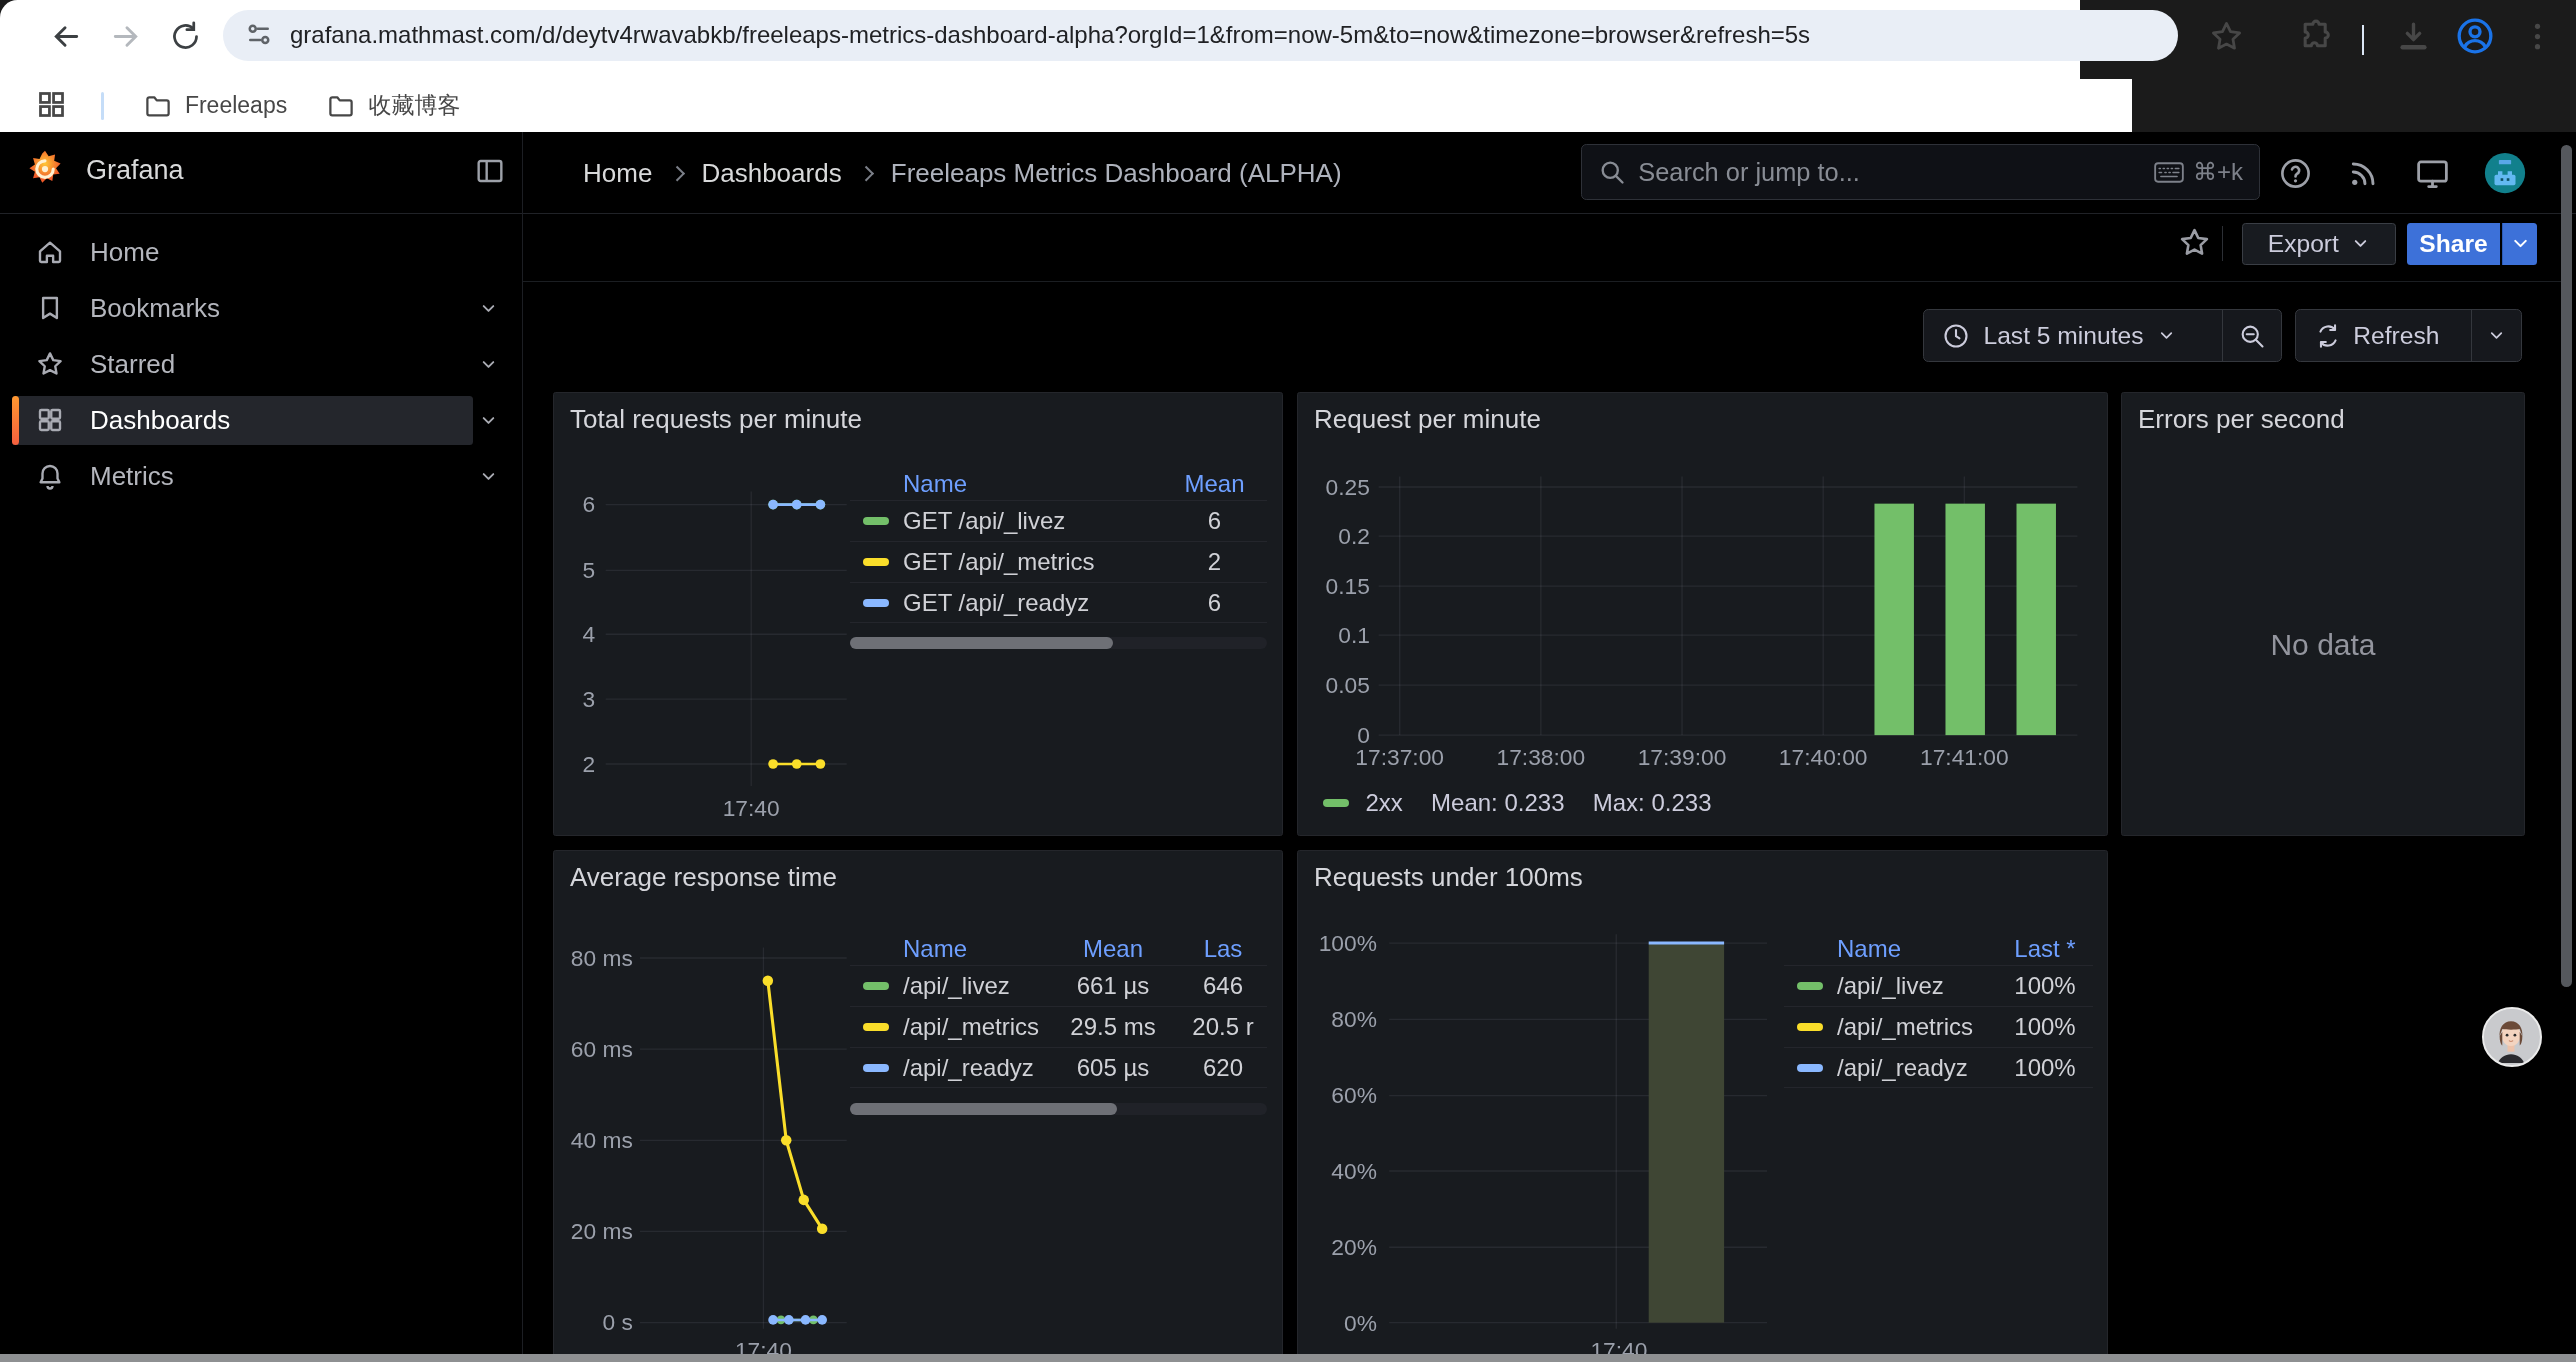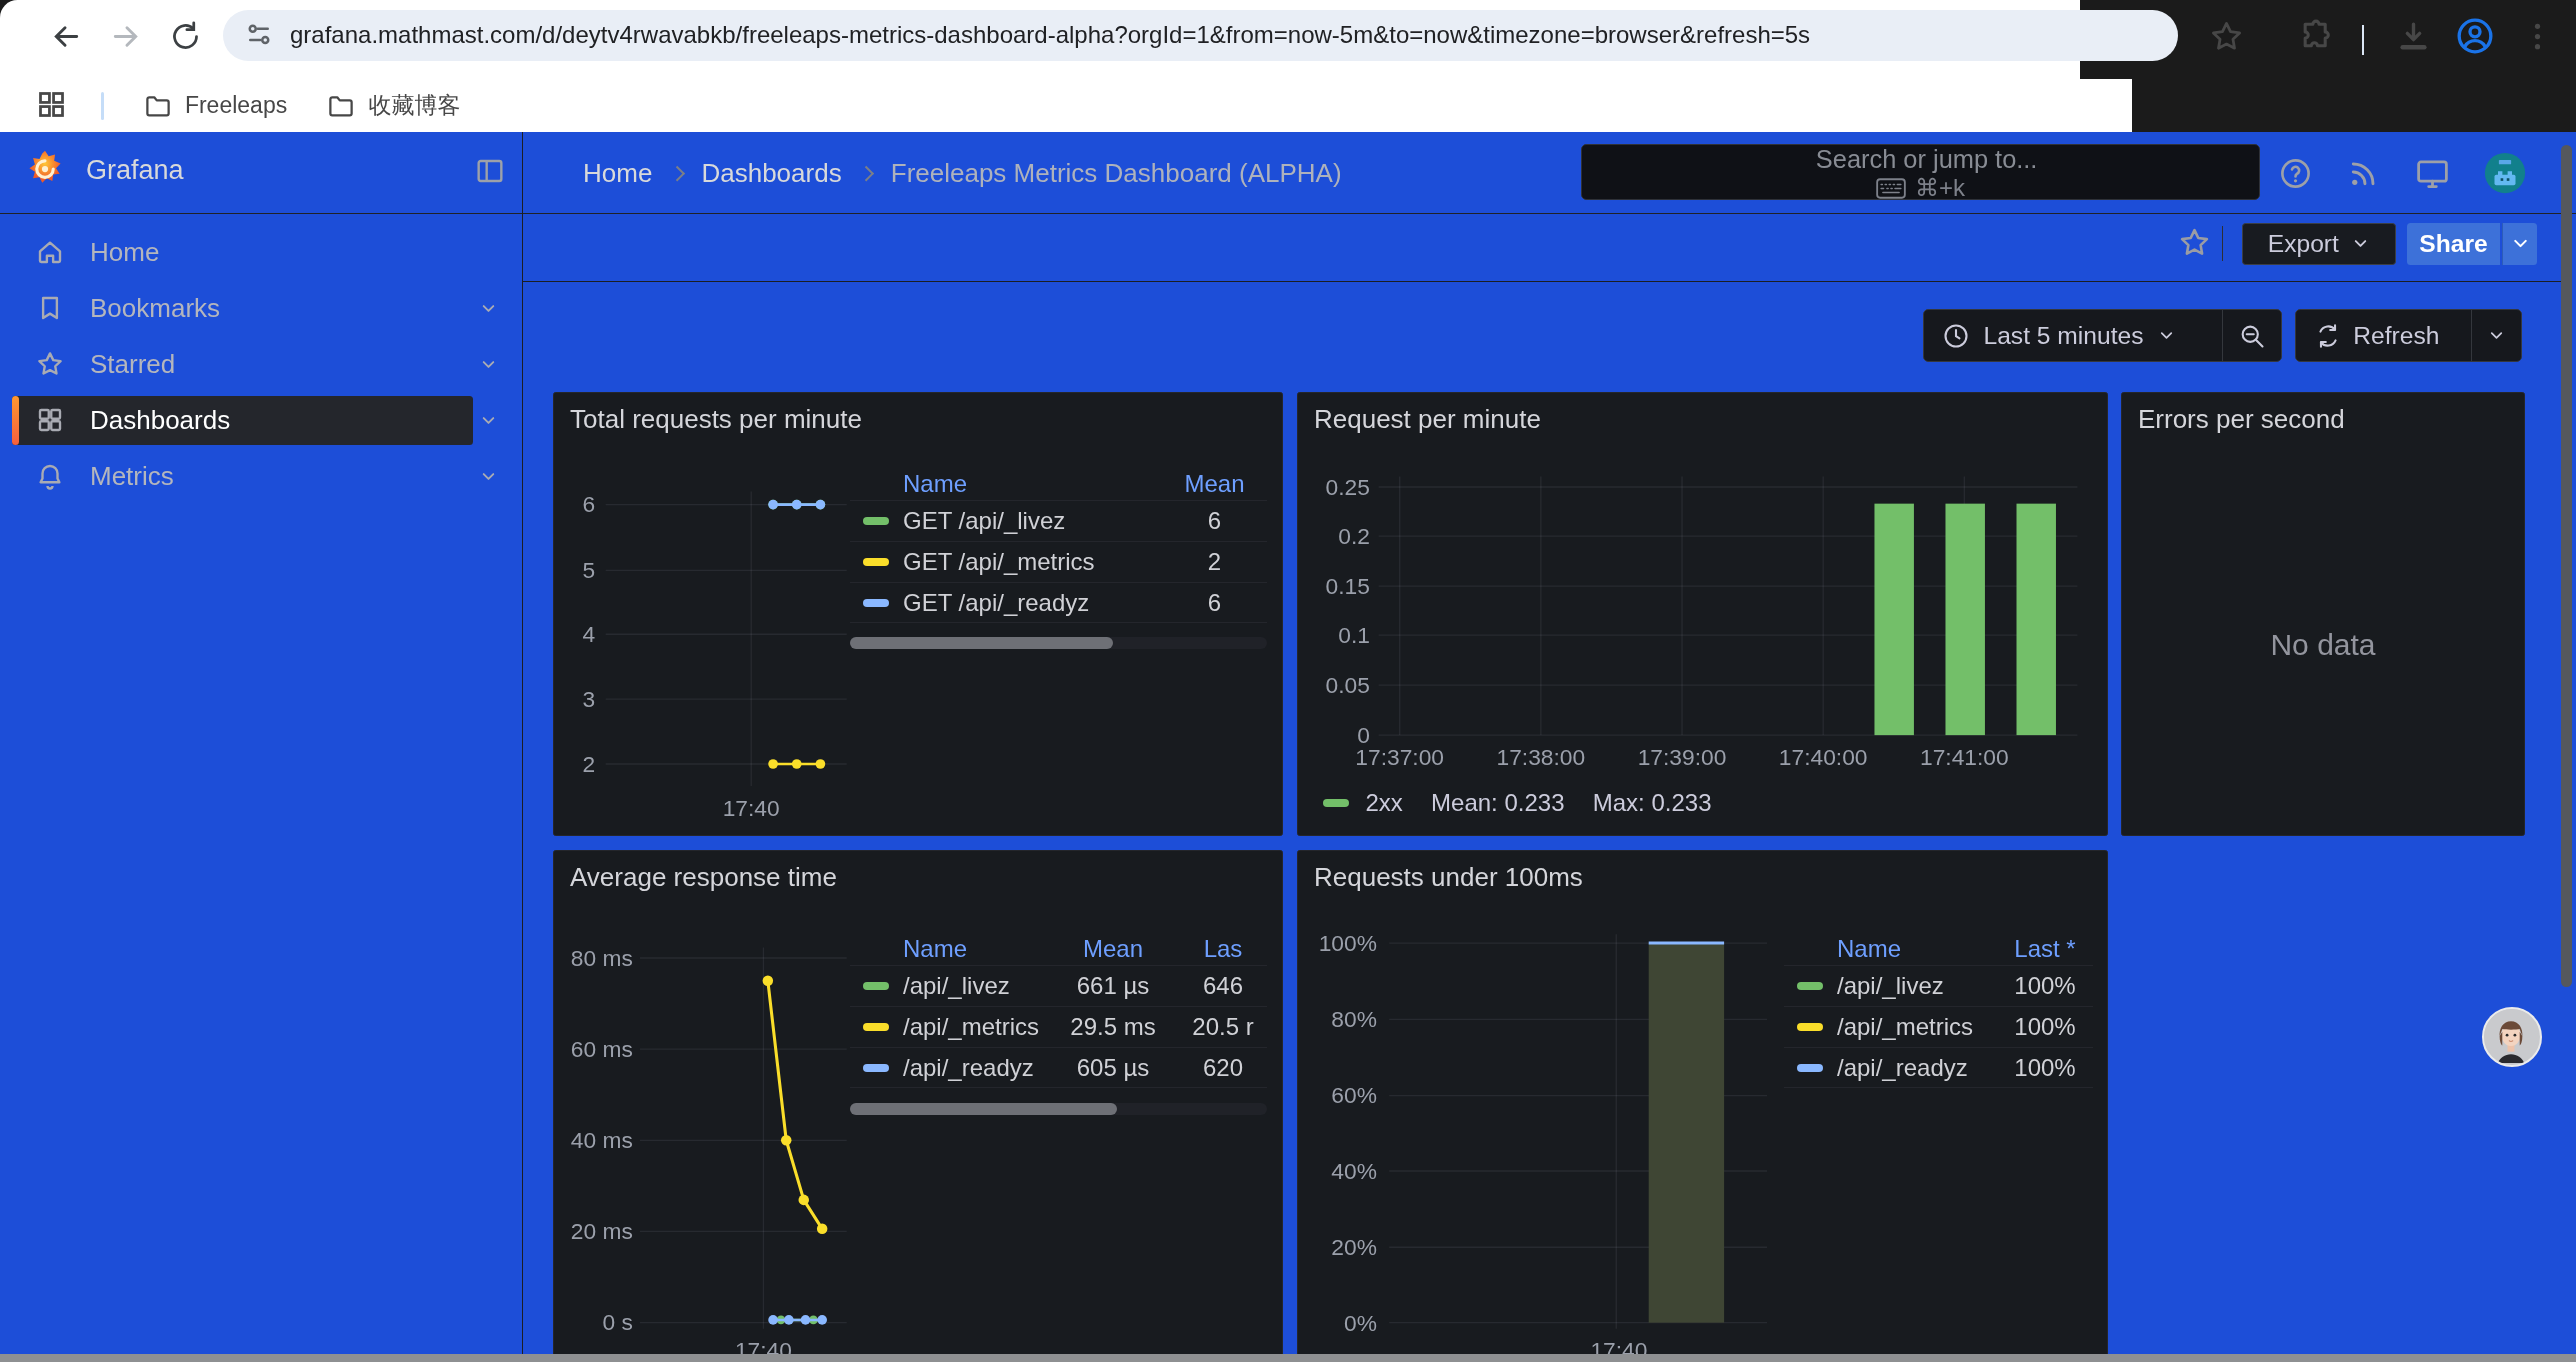--- a/index.html
+++ b/index.html
@@ -9,21 +9,21 @@
   .chrome-top{position:absolute;left:0;top:0;width:2080px;height:79px;background:#fff;border-top-left-radius:17.5px;}
   .nav-btn{position:absolute;top:16px;width:40px;height:40px;display:flex;align-items:center;justify-content:center;}
   .omnibox{position:absolute;left:223px;top:9.6px;width:1955px;height:51px;background:#e9eef6;border-radius:25.4px;
     display:flex;align-items:center;padding-left:21px;}
   .omnibox .url{font-size:24px;color:#202124;margin-left:16px;white-space:nowrap;overflow:hidden;}
   .chrome-right{position:absolute;top:16px;height:40px;display:flex;align-items:center;}
   .bookmarks-bar{position:absolute;left:0;top:79px;width:2132px;height:53px;background:#fff;display:flex;align-items:center;}
   .bm-folder{display:flex;align-items:center;gap:12.3px;margin-left:39px;font-size:23px;color:#474747;}
   .bm-divider{width:2.6px;height:28px;background:#c5ddf8;margin-left:33px;border-radius:1.8px;}
   
-  .grafana{position:absolute;left:0;top:132px;width:2576px;height:1231px;background:#1d4ed8;overflow:hidden;}
+  .grafana{position:absolute;left:0;top:132px;width:2576px;height:1231px;background:#000000;overflow:hidden;}
   .gf-header{position:absolute;left:0;top:0;width:2576px;height:82px;border-bottom:0.9px solid #202227;}
   .sidebar{position:absolute;left:0;top:0;width:523px;height:1231px;border-right:0.9px solid #1c1e23;}
   .brand{position:absolute;left:23px;top:16px;display:flex;align-items:center;gap:19px;}
   .brand-label{font-size:27px;color:#d8d9da;font-weight:400;}
   .panel-toggle{position:absolute;left:474px;top:23px;}
   .nav-list{position:absolute;left:0;top:92px;width:523px;}
   .nav-item{position:relative;height:56px;display:flex;align-items:center;}
   .nav-item .hl{position:absolute;left:12.3px;top:3.5px;width:461px;height:49px;border-radius:3.5px;background:transparent;}
   .nav-item.active .hl{background:#24262c;}
   .nav-item.active .bar{position:absolute;left:12.3px;top:3.5px;width:7px;height:49px;border-radius:3.5px;
@@ -31,21 +31,21 @@
   .nav-icon{position:absolute;left:35px;top:50%;transform:translateY(-50%);width:30px;height:30px;}
   .nav-label{position:absolute;left:90px;font-size:26px;color:#b4b6bd;}
   .nav-item.active .nav-label{color:#ffffff;}
   .nav-chev{position:absolute;left:477px;top:50%;transform:translateY(-50%);}
   .breadcrumb{position:absolute;left:583px;top:0;height:82px;display:flex;align-items:center;gap:17.5px;}
   .crumb{font-size:26px;color:#d8d9da;}
   .crumb.current{color:#aeb2bc;}
   .crumb-sep{width:10.5px;height:10.5px;border-top:2.6px solid #7b7f88;border-right:2.6px solid #7b7f88;
     transform:rotate(45deg);margin:0 1.8px;}
   .searchbox{position:absolute;left:1581px;top:12.3px;width:679px;height:56px;background:#0f1116;
-    border:0.9px solid #2e3138;border-radius:5.3px;display:flex;align-items:center;padding:0 16px;flex-direction:column;}
+    border:0.9px solid #2e3138;border-radius:5.3px;display:flex;align-items:center;padding:0 16px;}
   .searchbox .ph{font-size:25.4px;color:#888c94;margin-left:12.3px;flex:1;}
   .shortcut{display:flex;align-items:center;gap:8.8px;color:#7d818a;font-size:24px;}
   .hdr-icons{position:absolute;top:0;height:82px;display:flex;align-items:center;gap:33px;left:2278px;}
   
   .dash-toolbar{position:absolute;left:523px;top:82px;width:2039px;height:68px;border-bottom:0.9px solid #1b1e22;}
   .btn{display:flex;align-items:center;justify-content:center;font-size:24.6px;border-radius:3.5px;}
   .export-btn{position:absolute;left:1719px;top:8.8px;width:154px;height:42px;background:#181b20;
     border:0.9px solid #3a3e45;color:#ccccdc;gap:12.3px;}
   .share-btn{position:absolute;left:1884px;top:8.8px;width:93px;height:42px;background:#3d71d9;color:#fff;
     border-radius:3.5px 0 0 3.5px;font-weight:700;}

